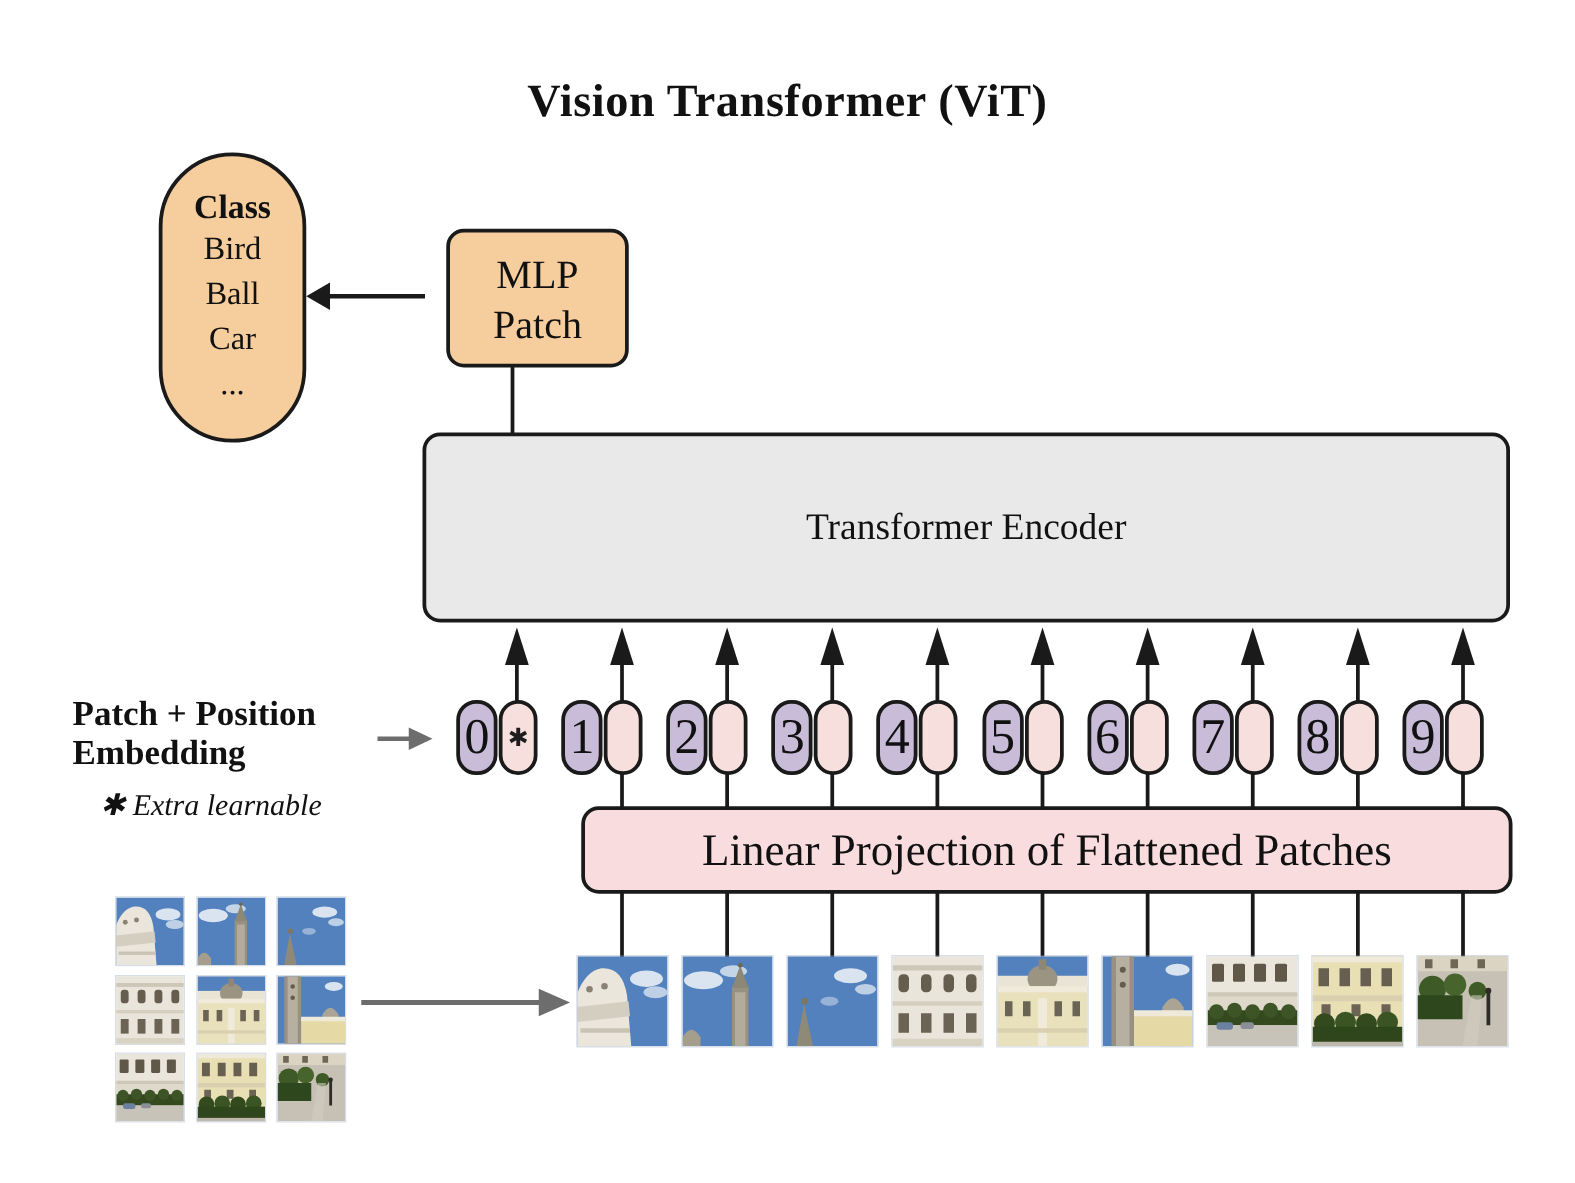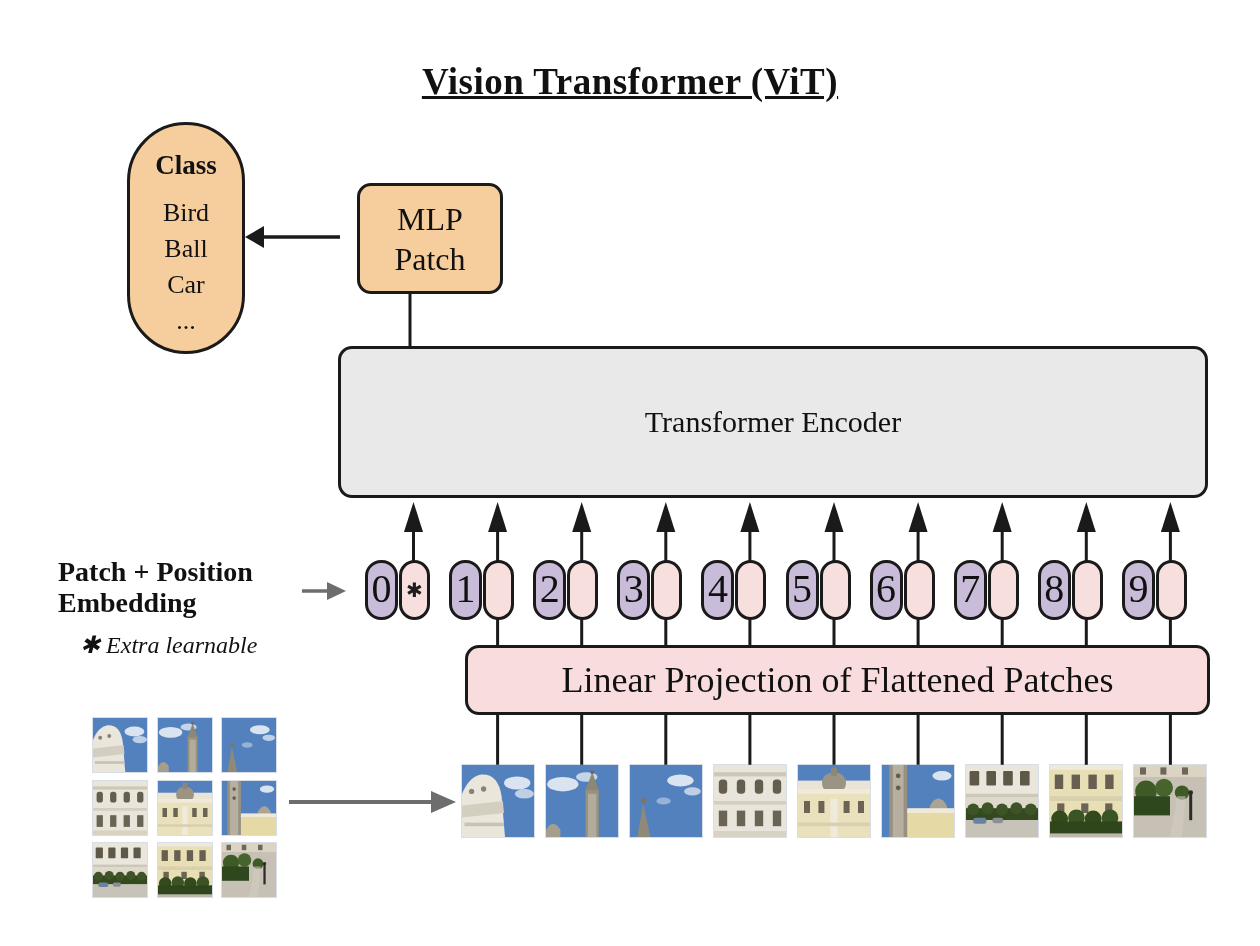--- a/index.html
+++ b/index.html
@@ -2,28 +2,28 @@
 <html style="--orange: #F6CD9C; --purple: #C9BCD9; --pink: #F7DFDD; --proj: #F9DDDE; --encoder: #E9E9E9; --line: #1A1A1A;"><head>
 <meta charset="utf-8">
 <style>
   html,body{margin:0;padding:0;background:#fff;}
   .canvas{position:relative;width:1260px;height:946px;background:#ffffff;overflow:hidden;
           font-family:"Liberation Serif",serif;color:#111;}
   .layer{position:absolute;inset:0;}
   svg.connectors{position:absolute;left:0;top:0;z-index:1;}
 
   .title{position:absolute;top:60px;left:0;width:100%;text-align:center;
-         font-size:37px;font-weight:bold;letter-spacing:.5px;z-index:2;text-decoration:underline;}
+         font-size:37px;font-weight:bold;letter-spacing:.5px;z-index:2;}
 
   .class-pill{position:absolute;left:127px;top:122px;width:118px;height:232px;
         background:var(--orange);border:3px solid var(--line);border-radius:60px;
         z-index:2;display:flex;flex-direction:column;align-items:center;
         padding-top:24px;box-sizing:border-box;}
   .class-header{font-weight:bold;font-size:27px;line-height:32px;}
-  .class-items{display:flex;flex-direction:column;align-items:center;margin-top:14px;}
+  .class-items{display:flex;flex-direction:column;align-items:center;margin-top:0;}
   .class-item{font-size:26px;line-height:36px;}
 
   .mlp-box{position:absolute;left:357px;top:183px;width:146px;height:111px;
         background:var(--orange);border:3px solid var(--line);border-radius:14px;
         z-index:2;display:flex;flex-direction:column;align-items:center;justify-content:center;
         font-size:32px;line-height:40px;box-sizing:border-box;}
 
   .encoder{position:absolute;left:338px;top:346px;width:870px;height:152px;
         background:var(--encoder);border:3px solid var(--line);border-radius:14px;
         z-index:2;display:flex;align-items:center;justify-content:center;

